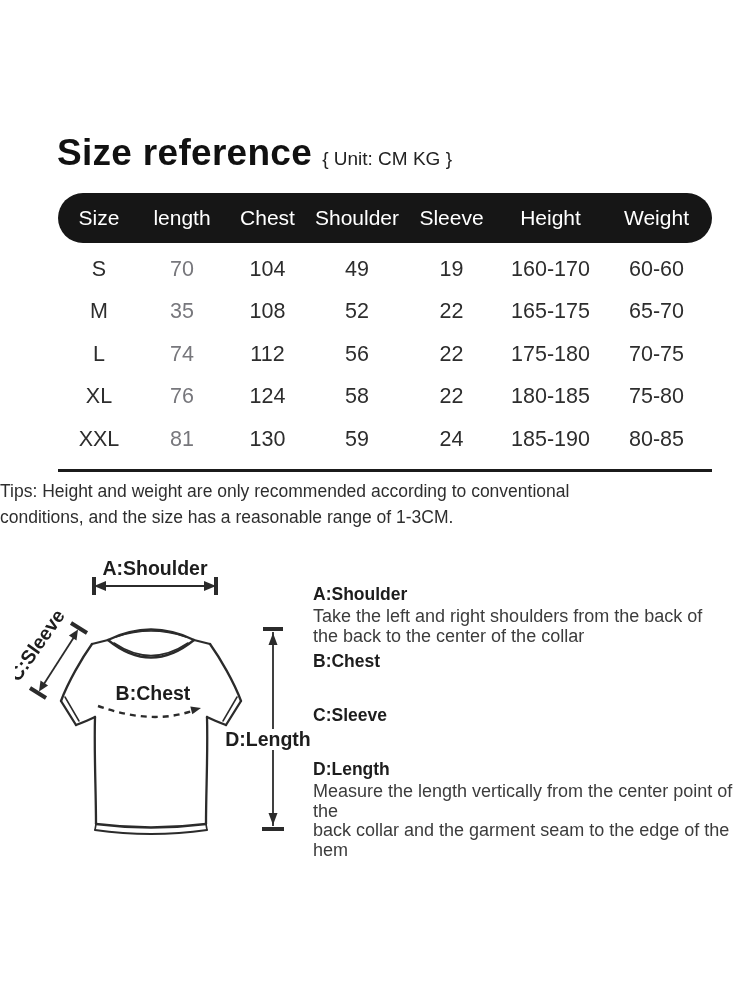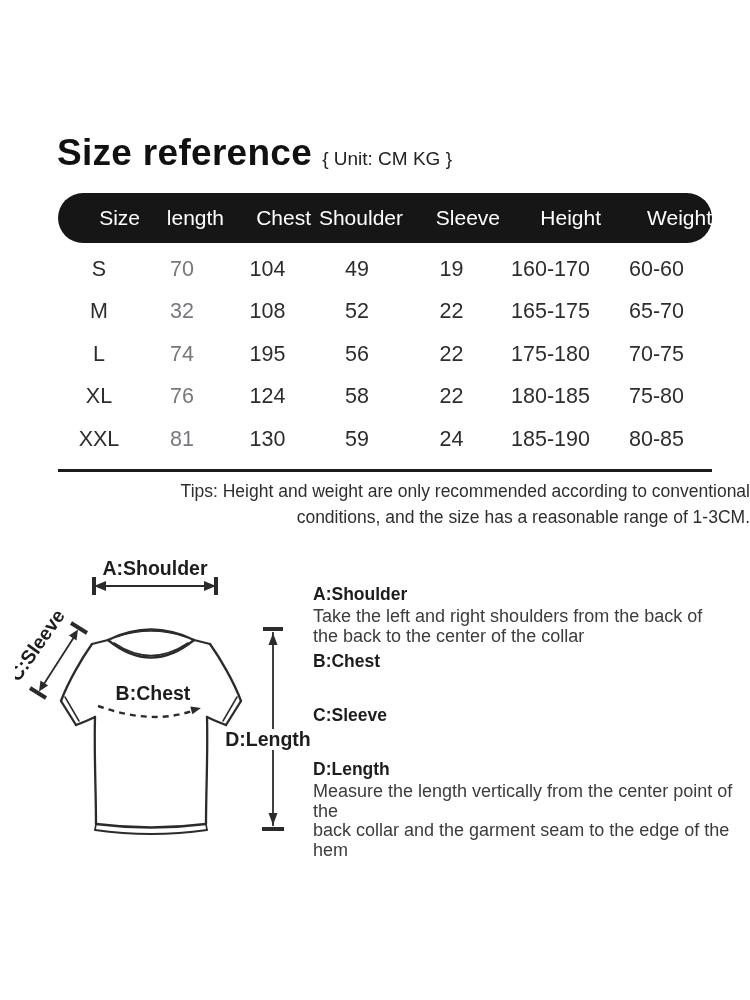--- a/index.html
+++ b/index.html
@@ -5,29 +5,29 @@
   html,body{margin:0;padding:0}
   body{width:750px;height:1000px;background:#ffffff;font-family:"Liberation Sans",sans-serif;position:relative;overflow:hidden}
 
   .title{position:absolute;left:57px;top:132px;white-space:nowrap}
   .title-main{font-size:37px;font-weight:bold;color:#111111;letter-spacing:.3px}
   .title-unit{font-size:19px;color:#222222;margin-left:10px}
 
   .size-table{position:absolute;left:58px;top:193px;width:654px}
   .thead,.tr{display:grid;grid-template-columns:82px 84px 87px 92px 97px 101px 111px}
   .thead{height:50px;background:#161616;border-radius:25px;align-items:center;color:#ffffff;font-size:21px}
-  .th{text-align:right;white-space:nowrap}
+  .th{text-align:center;white-space:nowrap}
   .tbody{padding-top:5px}
   .tr{height:42.5px;align-items:center;font-size:21.5px;color:#2d2d2d}
   .td{text-align:center;white-space:nowrap}
   .tr .td:nth-child(2){color:#77777c}
 
   .divider{position:absolute;left:58px;top:469px;width:654px;height:2.5px;background:#1b1b1b}
 
-  .tips{position:absolute;left:0;top:479px;width:750px;text-align:right;font-size:17.5px;line-height:25.5px;color:#2e2e2e;white-space:pre-line}
+  .tips{position:absolute;left:0;top:479px;width:750px;text-align:left;font-size:17.5px;line-height:25.5px;color:#2e2e2e;white-space:pre-line}
 
   .diagram{position:absolute;left:15px;top:548px}
   .diagram text{font-family:"Liberation Sans",sans-serif}
   .lbl{font-size:19.5px;font-weight:bold;fill:#1d1d1d}
 
   .note{position:absolute;left:313px;width:437px}
   .note-a{top:584px}.note-b{top:651px}.note-c{top:705px}.note-d{top:759px}
   .note h3{margin:0;font-size:17.5px;color:#1d1d1d;font-weight:bold}
   .note p{margin:2px 0 0;font-size:18px;line-height:19.5px;color:#3c3c3c;white-space:pre-line}
 </style>
@@ -53,31 +53,31 @@
       <div class="td">S</div>
       <div class="td">70</div>
       <div class="td">104</div>
       <div class="td">49</div>
       <div class="td">19</div>
       <div class="td">160-170</div>
       <div class="td">60-60</div>
     </div>
     <div class="tr">
       <div class="td">M</div>
-      <div class="td">32</div>
+      <div class="td">35</div>
       <div class="td">108</div>
       <div class="td">52</div>
       <div class="td">22</div>
       <div class="td">165-175</div>
       <div class="td">65-70</div>
     </div>
     <div class="tr">
       <div class="td">L</div>
       <div class="td">74</div>
-      <div class="td">195</div>
+      <div class="td">112</div>
       <div class="td">56</div>
       <div class="td">22</div>
       <div class="td">175-180</div>
       <div class="td">70-75</div>
     </div>
     <div class="tr">
       <div class="td">XL</div>
       <div class="td">76</div>
       <div class="td">124</div>
       <div class="td">58</div>

